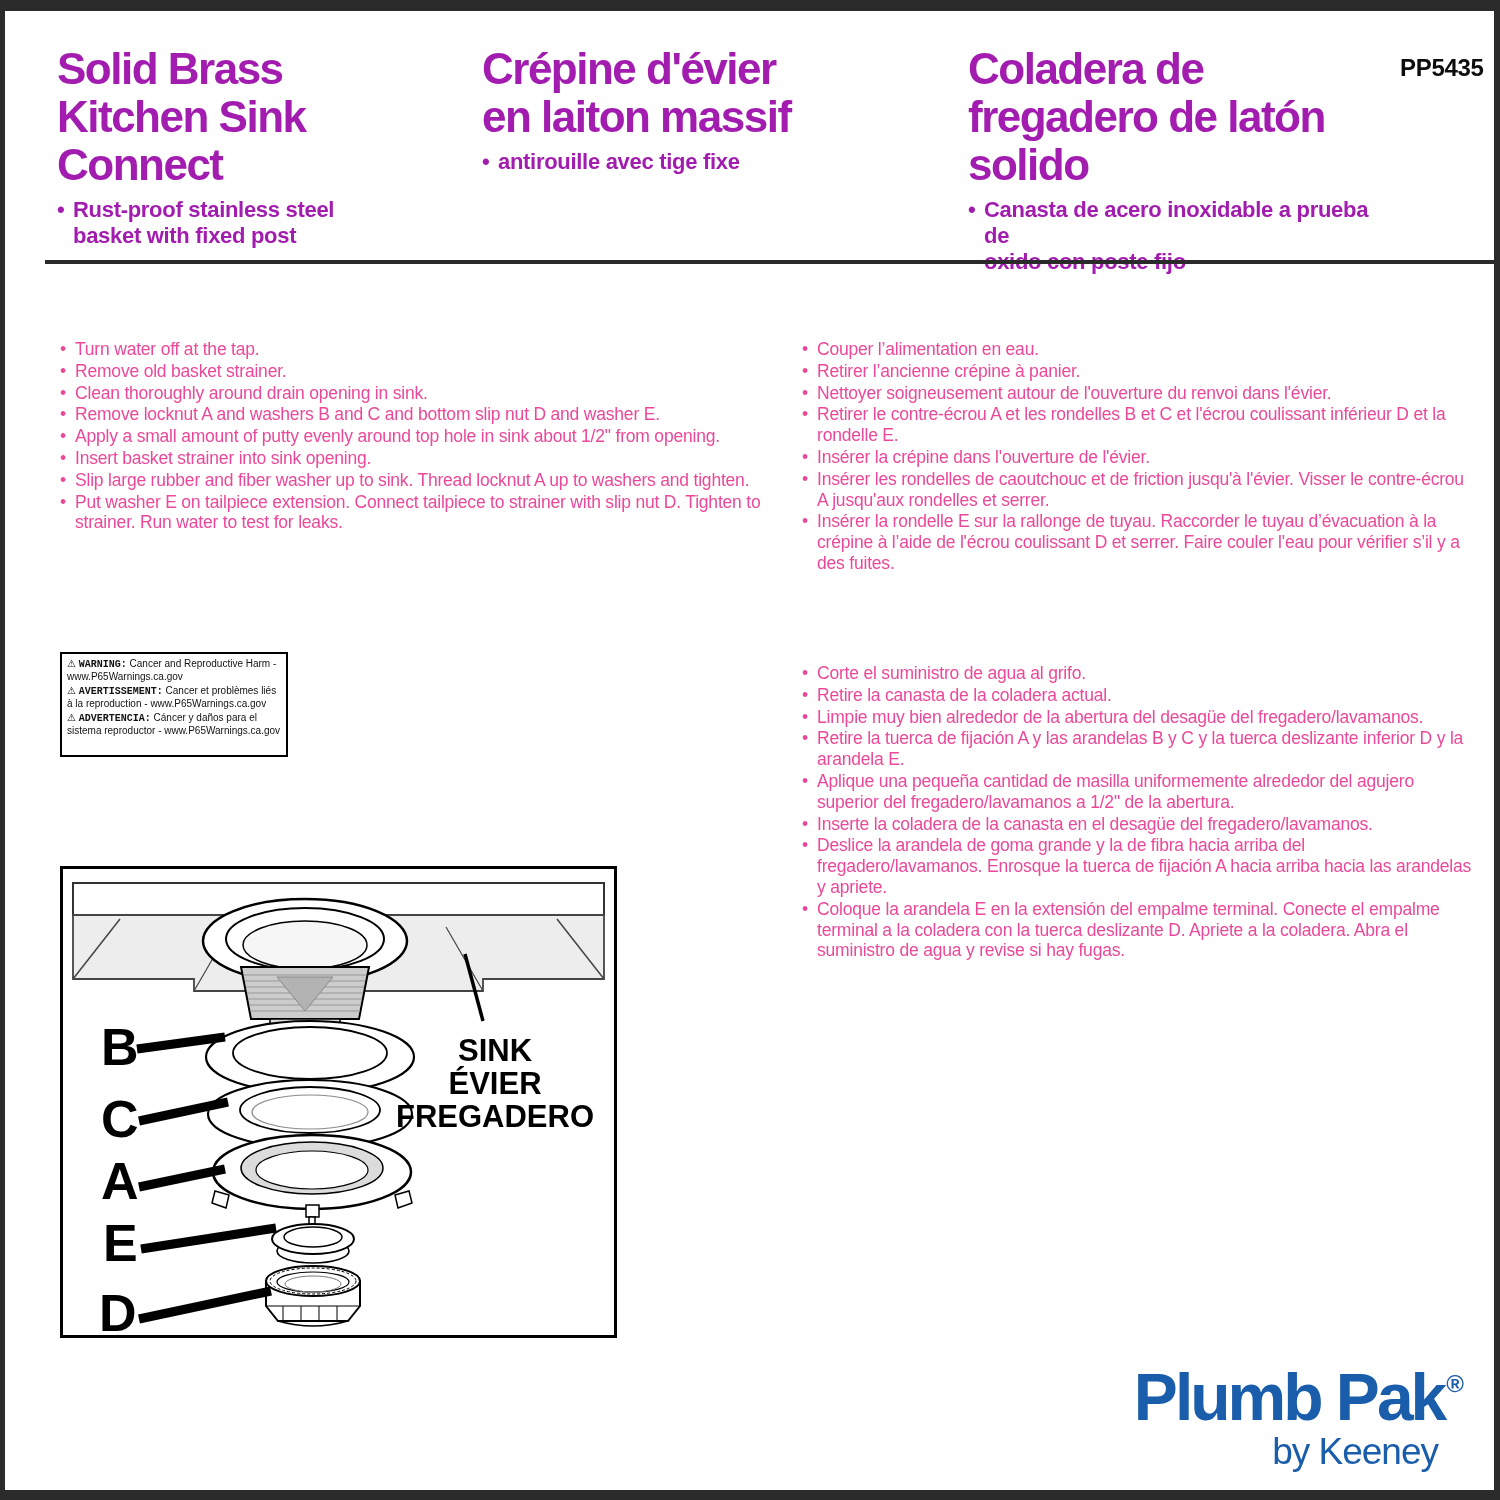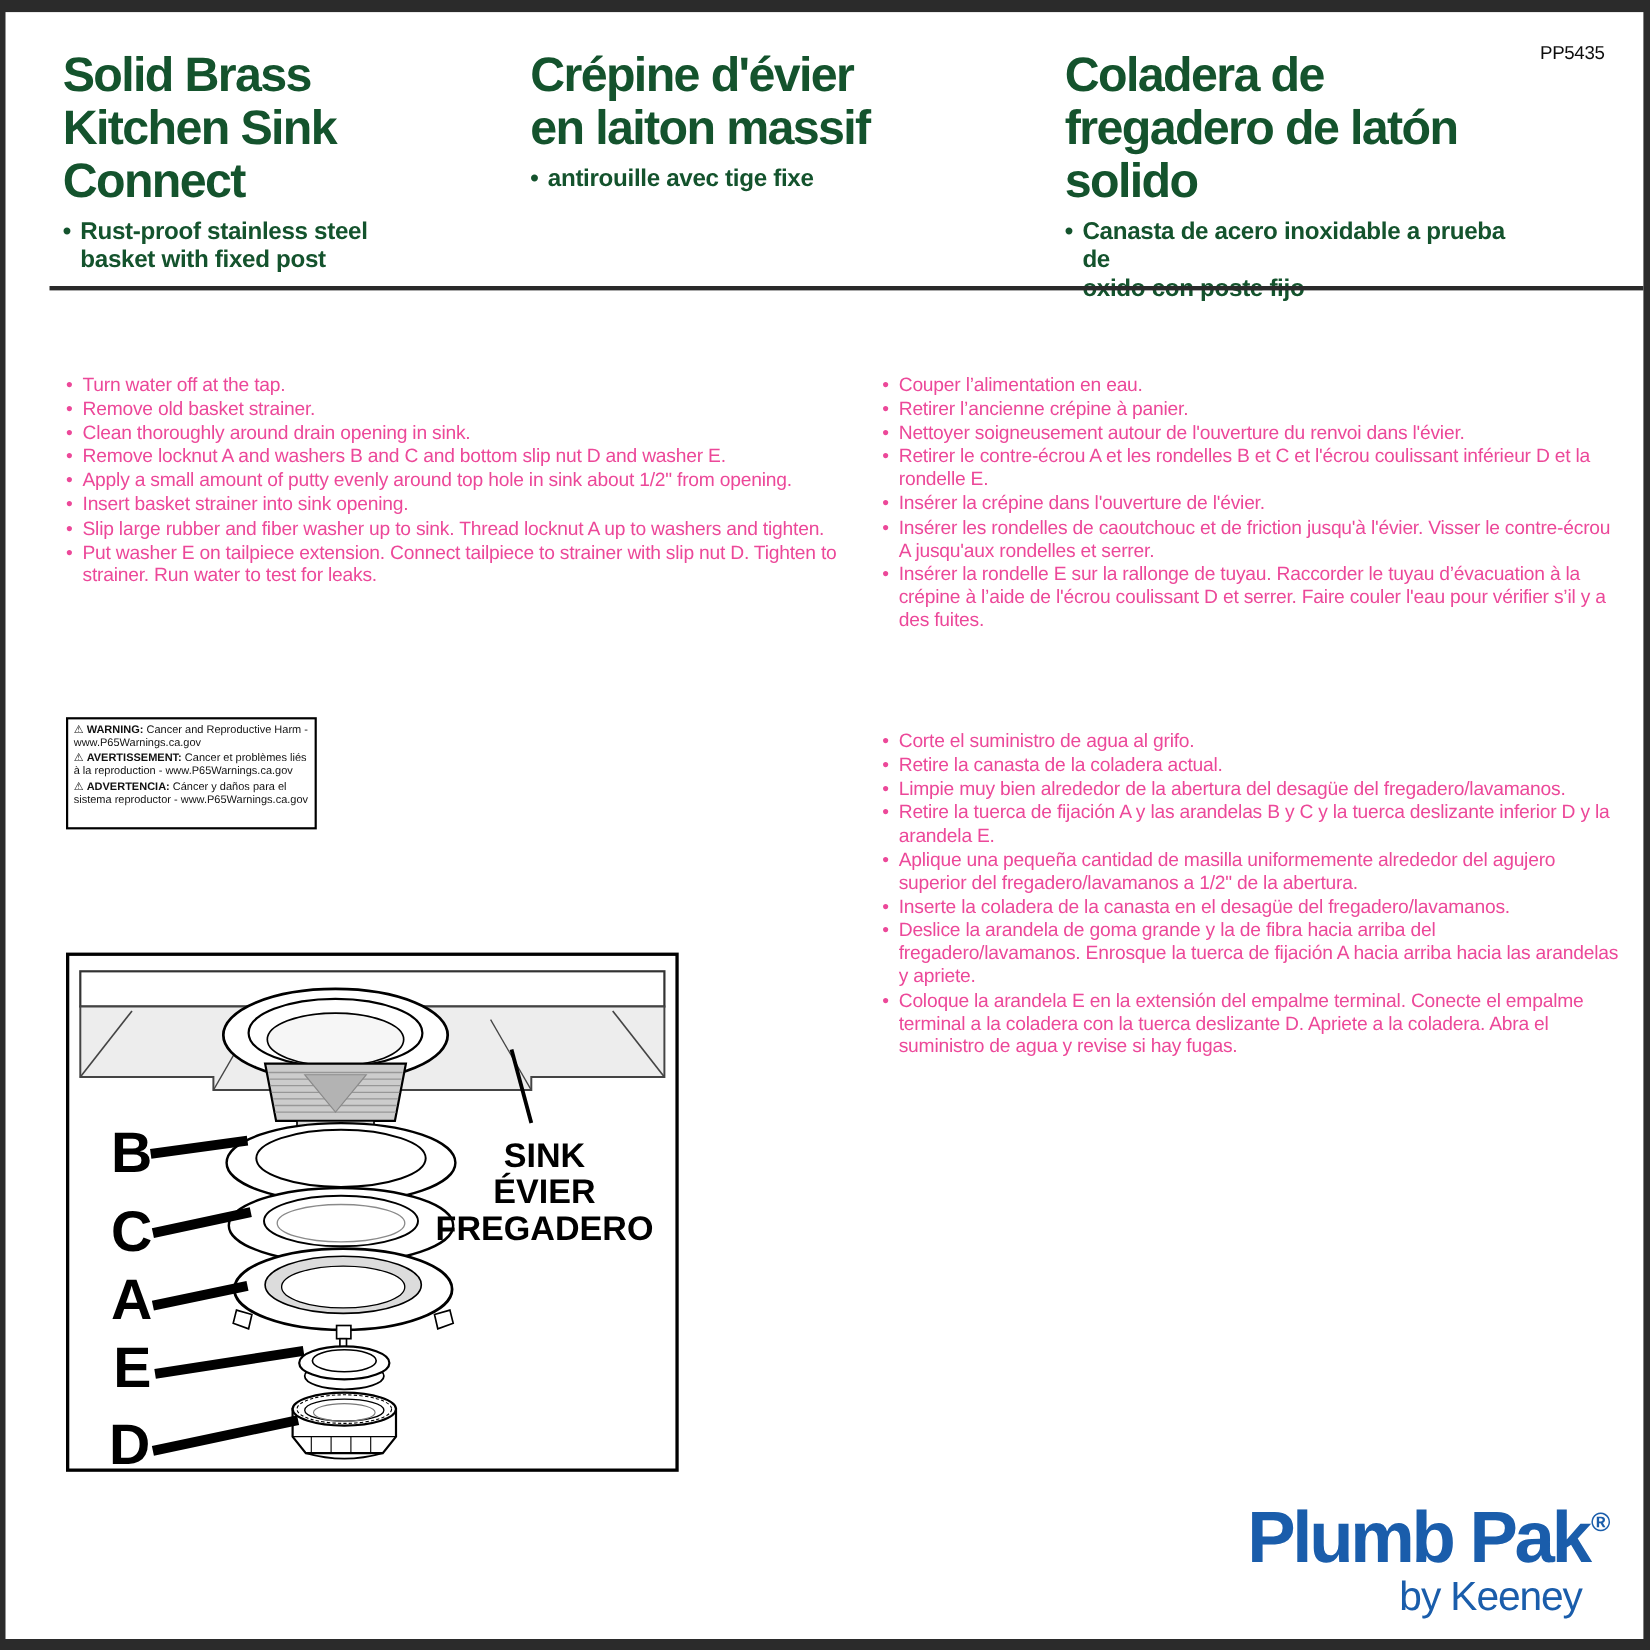--- a/index.html
+++ b/index.html
@@ -11,34 +11,34 @@
     -webkit-font-smoothing:antialiased;
   }
   .page{
     position:absolute;left:5px;top:11px;width:1489px;height:1479px;
     background:#ffffff;overflow:hidden;
   }
   
   .title{
     position:absolute;top:34px;
     font-weight:bold;font-size:44px;line-height:48px;letter-spacing:-1.5px;
-    color:#14532d;
+    color:#a21caf;
   }
   .title-en{left:52px;width:360px;}
   .title-fr{left:477px;width:440px;}
   .title-es{left:963px;width:430px;}
   .feature{
     margin-top:8px;font-weight:bold;font-size:22px;line-height:26px;letter-spacing:-0.3px;
     display:flex;
   }
   .feature .bullet-char{width:16px;flex:none;}
   .feature .feature-lines{flex:1;}
   .product-code{
-    position:absolute;left:1395px;top:28px;
-    font-weight:normal;font-size:17px;letter-spacing:-0.3px;
+    position:absolute;left:1395px;top:43px;
+    font-weight:bold;font-size:24px;letter-spacing:-0.3px;
   }
   .divider{
     position:absolute;left:40px;top:249px;width:1456px;height:4px;background:#2a2a2a;
   }
   
   ul.instructions{
     position:absolute;margin:0;padding:0;list-style:none;
     font-size:17.5px;line-height:20.8px;letter-spacing:-0.2px;color:#ec4899;
   }
   ul.instructions li{
@@ -51,21 +51,21 @@
   .list-fr{left:797px;top:328px;width:672px;}
   .list-es{left:797px;top:652px;width:672px;}
   
   .warning-box{
     position:absolute;left:55px;top:641px;width:228px;
     border:2px solid #000;padding:4px 5px 3px 5px;box-sizing:border-box;
     font-size:10px;line-height:11.5px;letter-spacing:0;color:#111;
   }
   .warning-entry{margin-bottom:3px;}
   .warning-entry:last-child{margin-bottom:16px;}
-  .warning-entry b{font-weight:bold;}
+  .warning-entry b{font-weight:bold;font-family:Liberation Mono, monospace;}
   
   .diagram{
     position:absolute;left:55px;top:855px;width:557px;height:472px;
     border:3px solid #000;box-sizing:border-box;background:#fff;
   }
   .diagram svg{display:block;width:100%;height:100%;}
   
   .logo{
     position:absolute;right:30px;bottom:18px;text-align:right;color:#1a5dab;
   }

